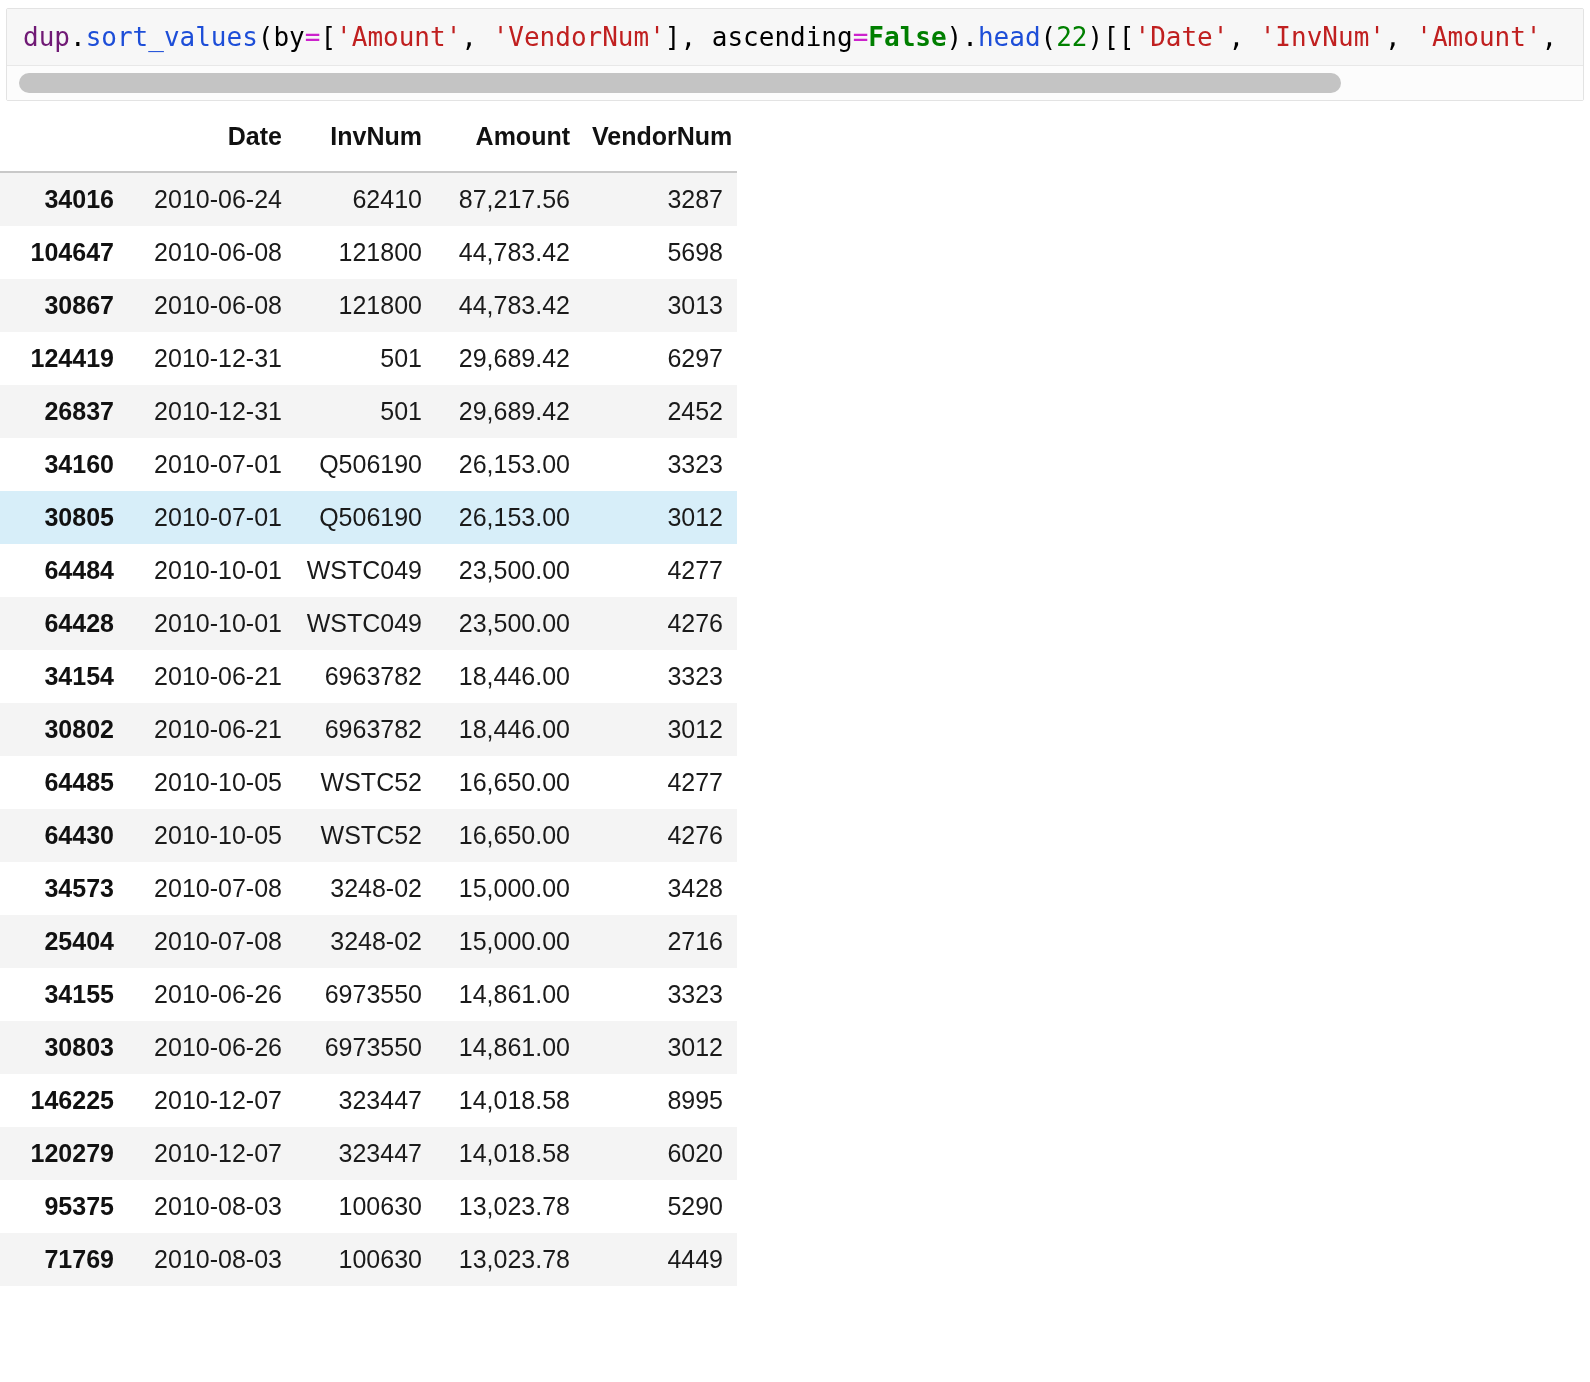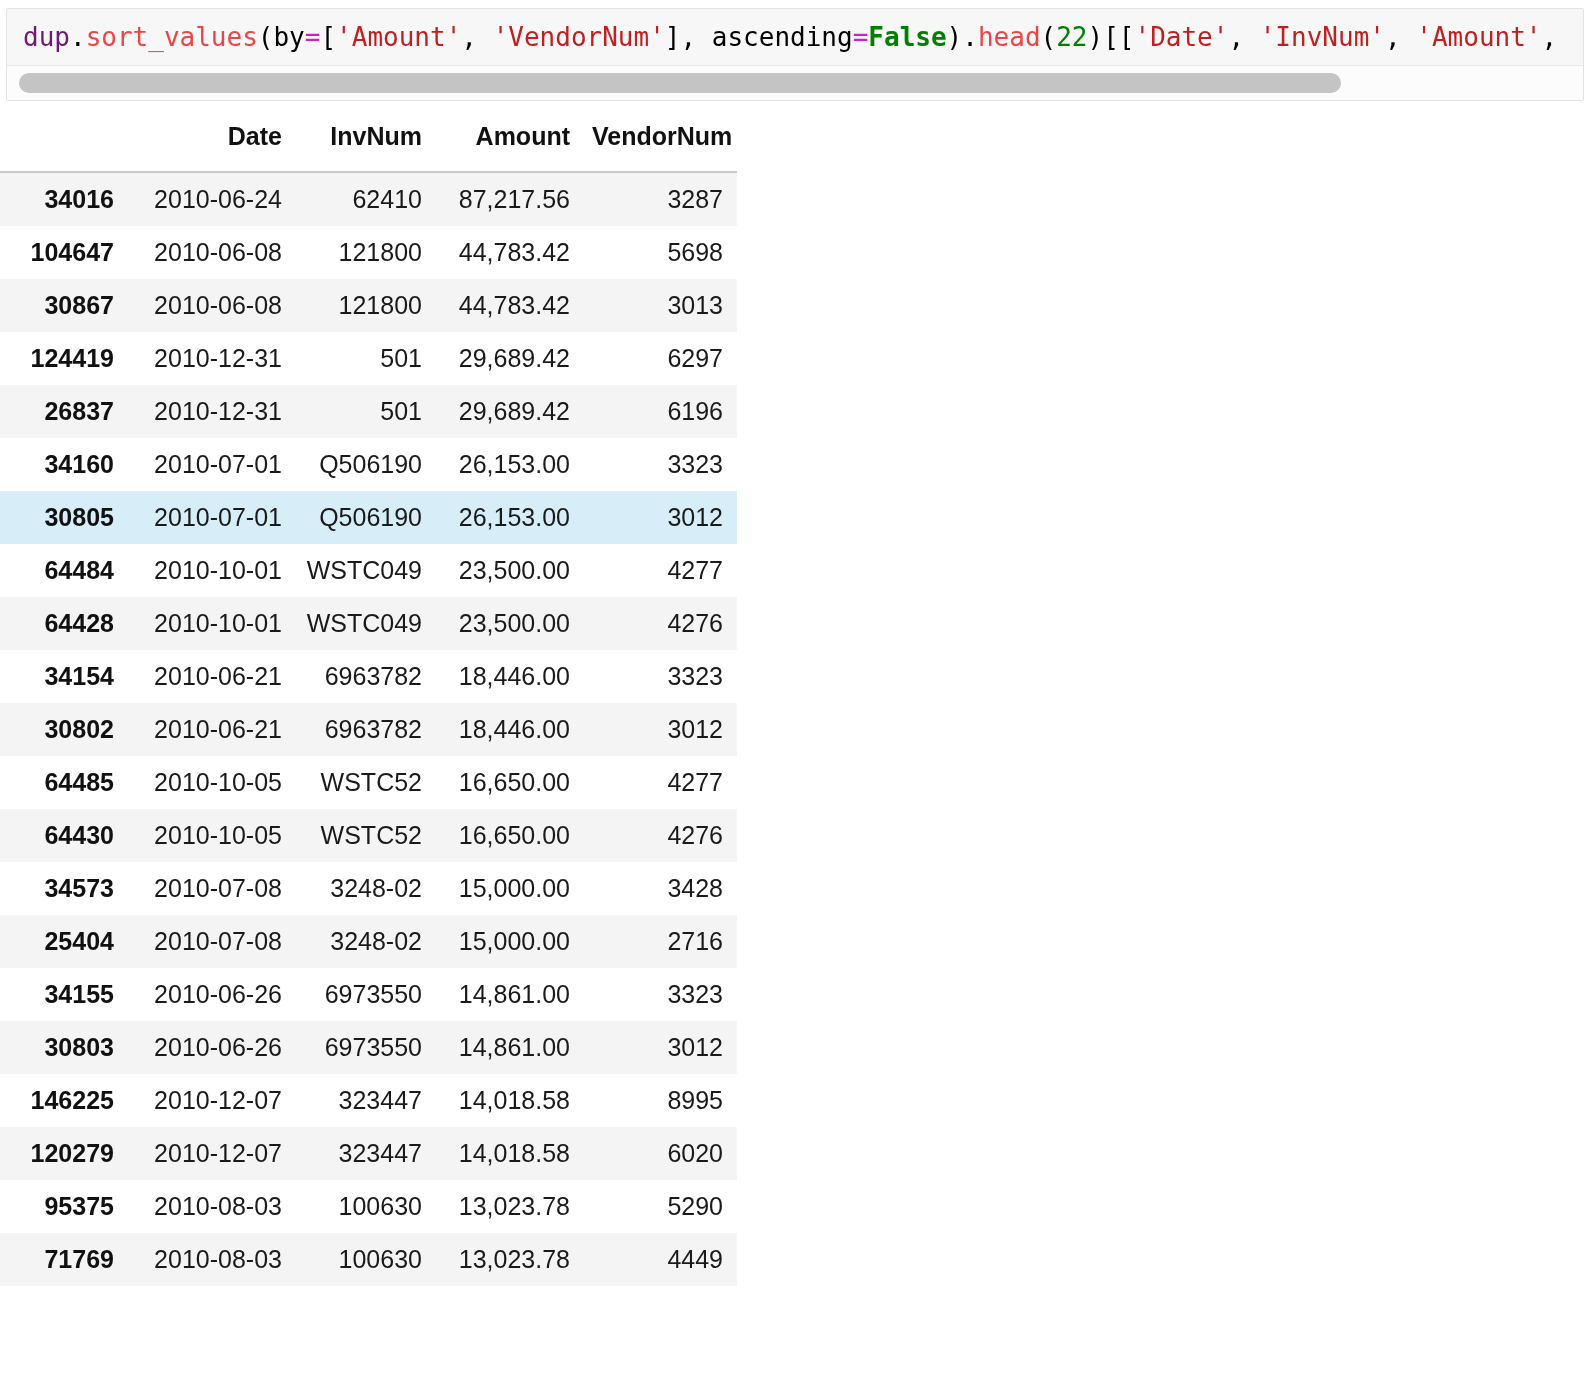--- a/index.html
+++ b/index.html
@@ -38,21 +38,21 @@
     top: 0;
     height: 56px;
     line-height: 56px;
     white-space: pre;
     font-family: "DejaVu Sans Mono", "Liberation Mono", monospace;
     font-size: 26px;
     color: #000000;
     letter-spacing: 0px;
   }
   .tok-name    { color: #701a75; }
-  .tok-fn      { color: #ef4444; }
+  .tok-fn      { color: #1d4ed8; }
   .tok-punct   { color: #000000; }
   .tok-op      { color: #cc22cc; }
   .tok-str     { color: #c02020; }
   .tok-bool    { color: #007f00; font-weight: bold; }
   .tok-num     { color: #008000; }
 
   .hscroll-track {
     height: 34px;
     background: #fcfcfc;
     position: relative;
@@ -172,21 +172,21 @@
           <td>2010-12-31</td>
           <td>501</td>
           <td>29,689.42</td>
           <td>6297</td>
         </tr>
         <tr class="odd">
           <th class="idx">26837</th>
           <td>2010-12-31</td>
           <td>501</td>
           <td>29,689.42</td>
-          <td>6196</td>
+          <td>2452</td>
         </tr>
         <tr>
           <th class="idx">34160</th>
           <td>2010-07-01</td>
           <td>Q506190</td>
           <td>26,153.00</td>
           <td>3323</td>
         </tr>
         <tr class="hover">
           <th class="idx">30805</th>

